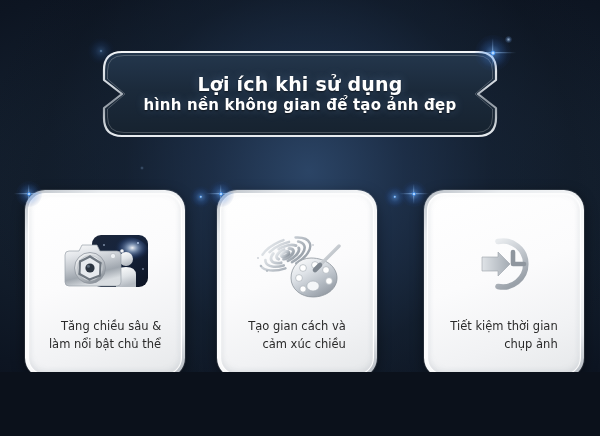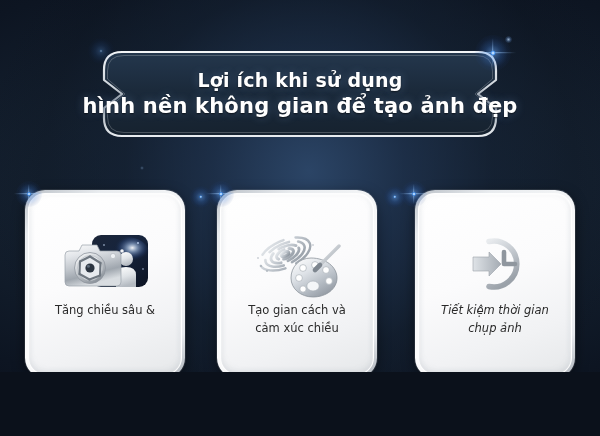--- a/index.html
+++ b/index.html
@@ -52,48 +52,48 @@
     position:absolute;left:0;top:0;width:400px;height:92px;
     display:flex;flex-direction:column;align-items:center;justify-content:center;
     gap:2px;
   }
   .btitle{
     color:#ffffff;font-weight:bold;letter-spacing:0.2px;white-space:nowrap;
     text-shadow:0 1px 2px rgba(0,0,0,0.65), 0 0 10px rgba(150,195,255,0.30);
     line-height:1.18;
   }
   .btitle.l1{font-size:19px;}
-  .btitle.l2{font-size:21px;}
+  .btitle.l2{font-size:15px;}
 
   
   .card{
     position:absolute;top:190px;width:160px;height:188px;border-radius:20px;
     background:linear-gradient(150deg,#b9bfc6 0%,#e9ecef 16%,#f7f8f9 40%,#fdfdfd 60%,#e6e9ed 84%,#aeb4bb 100%);
     padding:3px;box-sizing:border-box;
     box-shadow:0 4px 14px rgba(0,0,0,0.45), 0 0 0 1px rgba(255,255,255,0.12);
   }
   .card-inner{
     width:100%;height:100%;border-radius:17px;box-sizing:border-box;
     background:linear-gradient(160deg,#ffffff 0%,#fbfbfc 45%,#f1f2f4 76%,#e6e8ea 100%);
     border:1px solid rgba(255,255,255,0.9);
     display:flex;flex-direction:column;align-items:center;
     box-shadow:inset 0 1px 2px rgba(255,255,255,0.95), inset 0 -2px 6px rgba(160,168,178,0.35);
     position:relative;overflow:hidden;
   }
   .card-icon{
     margin-top:32px;height:76px;display:flex;align-items:center;justify-content:center;
   }
   .card-caption{
-    margin-top:0;text-align:center;color:#2a2a2a;font-size:11.5px;line-height:1.55;
+    margin-top:16px;text-align:right;color:#2a2a2a;font-size:11.5px;line-height:1.55;
     padding:0 10px;font-family:"DejaVu Sans","Liberation Sans",sans-serif;
   }
   .card-caption div{white-space:nowrap;}
   #card-1{left:25px;}
   #card-2{left:217px;}
-  #card-3{left:415px;font-style:italic;}
+  #card-3{left:424px;}
 </style>
 </head>
 <body>
 
 <div id="stage">
 
   <div class="dust" style="left:505px;top:36px;width:7px;height:7px;"></div>
   <div class="dust" style="left:58px;top:404px;width:5px;height:5px;opacity:.55;"></div>
   <div class="dust" style="left:396px;top:408px;width:6px;height:6px;opacity:.5;"></div>
   <div class="dust" style="left:140px;top:166px;width:4px;height:4px;opacity:.45;"></div>
@@ -239,20 +239,21 @@
             <path d="M 30.5,50.5 L 20.5,45"></path>
             <path d="M 20.5,45 L 21,32.5"></path>
             <path d="M 21,32.5 L 31,27.5"></path>
           </g>
           <circle cx="31" cy="39" r="4.6" fill="#2b3440"></circle>
           <circle cx="29.4" cy="37.2" r="1.5" fill="#6d7a8a" opacity="0.8"></circle>
         </svg>
       </div>
       <div class="card-caption">
         <div>Tăng chiều sâu &amp;</div>
+        <div>làm nổi bật chủ thể</div>
       </div>
     </div>
   </div>
   <div class="spark" style="left:28px;top:193px;width:1px;height:1px;">
     <div class="halo" style="width:26px;height:26px;"></div>
     <div class="ray-h" style="width:30px;"></div>
       <div class="ray-v" style="height:20px;"></div>
     <div class="core" style="width:4px;height:4px;"></div>
   </div>
 

